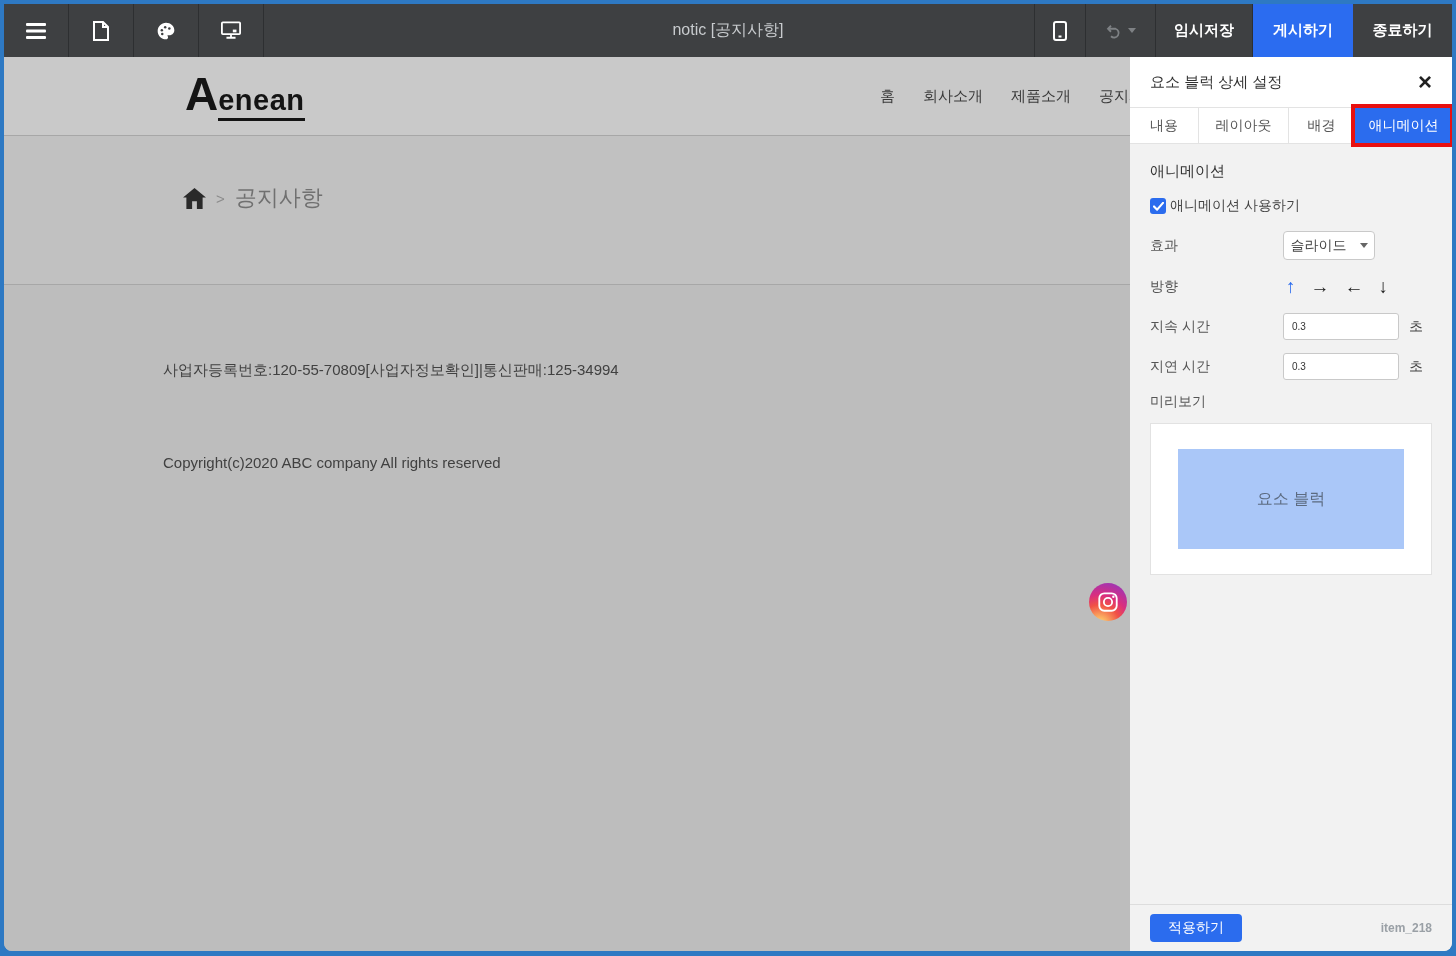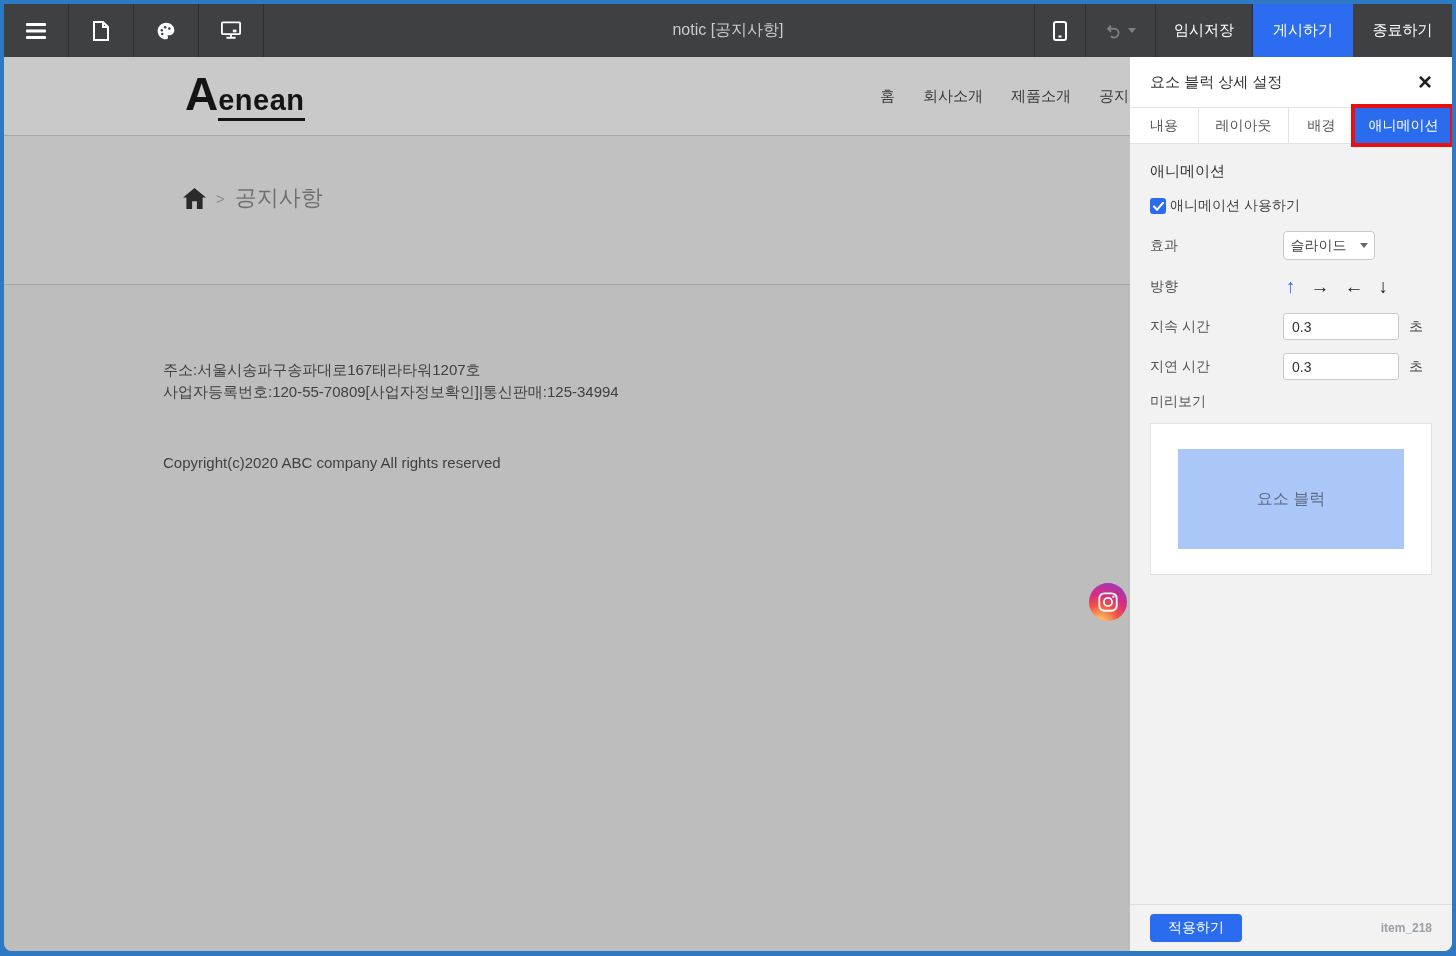--- a/index.html
+++ b/index.html
@@ -20,21 +20,21 @@
   }
   .tb-iconbtn{
     width:64px;display:flex;align-items:center;justify-content:center;
     border-right:1px solid #2d2f31;cursor:pointer;
   }
   .tb-title{
     position:absolute;left:0;right:0;top:0;height:53px;
     display:flex;align-items:center;justify-content:center;
     color:#c8cbce;font-size:16px;pointer-events:none;
   }
-  .tb-right{position:absolute;right:0;top:0;height:53px;display:flex;align-items:stretch;}
+  .tb-right{position:absolute;right:0;top:0;height:53px;display:flex;align-items:stretch;font-weight:bold;}
   .tb-phone{width:50px;border-left:1px solid #2d2f31;border-right:1px solid #2d2f31;
     display:flex;align-items:center;justify-content:center;cursor:pointer;}
   .tb-undo{width:69px;border-right:1px solid #2d2f31;display:flex;align-items:center;justify-content:center;gap:5px;}
   .tb-txtbtn{
     display:flex;align-items:center;justify-content:center;
     color:#fff;font-size:15px;cursor:pointer;border-right:1px solid #2d2f31;
   }
   .tb-save{width:96px;}
   .tb-publish{width:100px;background:#2b6cf0;border-right:none;}
   .tb-exit{width:99px;border-right:none;}
@@ -103,21 +103,21 @@
     width:90px;height:27px;background:#fff;border:1px solid #c9c9c9;border-radius:4px;
     display:flex;align-items:center;justify-content:center;gap:13px;cursor:pointer;
   }
   .dropdown-value{font-size:14px;color:#444;}
   .dd-caret{width:0;height:0;border-left:4px solid transparent;border-right:4px solid transparent;border-top:5px solid #666;}
   .dir-group{display:flex;gap:15px;margin-left:3px;}
   .dir-arrow{font-size:19px;font-weight:700;color:#1a1a1a;cursor:pointer;line-height:1;}
   .dir-selected{color:#2b6cee;}
   .time-input{
     width:106px;height:25px;border:1px solid #c9c9c9;border-radius:3px;background:#fff;
-    font-size:14px;color:#333;padding:0 0 0 8px;font-family:inherit;outline:none;
+    font-size:10px;color:#333;padding:0 0 0 8px;font-family:inherit;outline:none;
   }
   .unit{font-size:14px;color:#444;margin-left:10px;}
   .preview-label{font-size:14px;color:#555;margin:6px 0 12px;}
   .preview-box{
     height:150px;background:#fff;border:1px solid #e2e2e2;
     display:flex;align-items:center;justify-content:center;
   }
   .preview-block{
     width:226px;height:100px;background:#aac7f8;display:flex;align-items:center;justify-content:center;
   }
@@ -229,21 +229,20 @@
               <path fill="#2a2a2a" d="M12 0l12 10h-3.5v12h-6v-8h-5v8h-6V10H0z"></path>
             </svg>
         </span>
         <span class="bc-sep">&gt;</span>
         <span class="bc-current">공지사항</span>
       </div>
     </div>
 
     <div class="site-footer">
       <div class="footer-info">
-        <div>주소:서울시송파구송파대로167태라타워1207호</div>
         <div>사업자등록번호:120-55-70809[사업자정보확인]|통신판매:125-34994</div>
       </div>
       <div class="footer-copy">Copyright(c)2020 ABC company All rights reserved</div>
       <div class="insta">
         <span>
           <svg width="22" height="22" viewBox="0 0 24 24" fill="none" stroke="#fff" stroke-width="2">
               <rect x="2.5" y="2.5" width="19" height="19" rx="5.5"></rect>
               <circle cx="12" cy="12" r="4.5"></circle>
               <circle cx="17.8" cy="6.2" r="1.3" fill="#fff" stroke="none"></circle>
             </svg>

